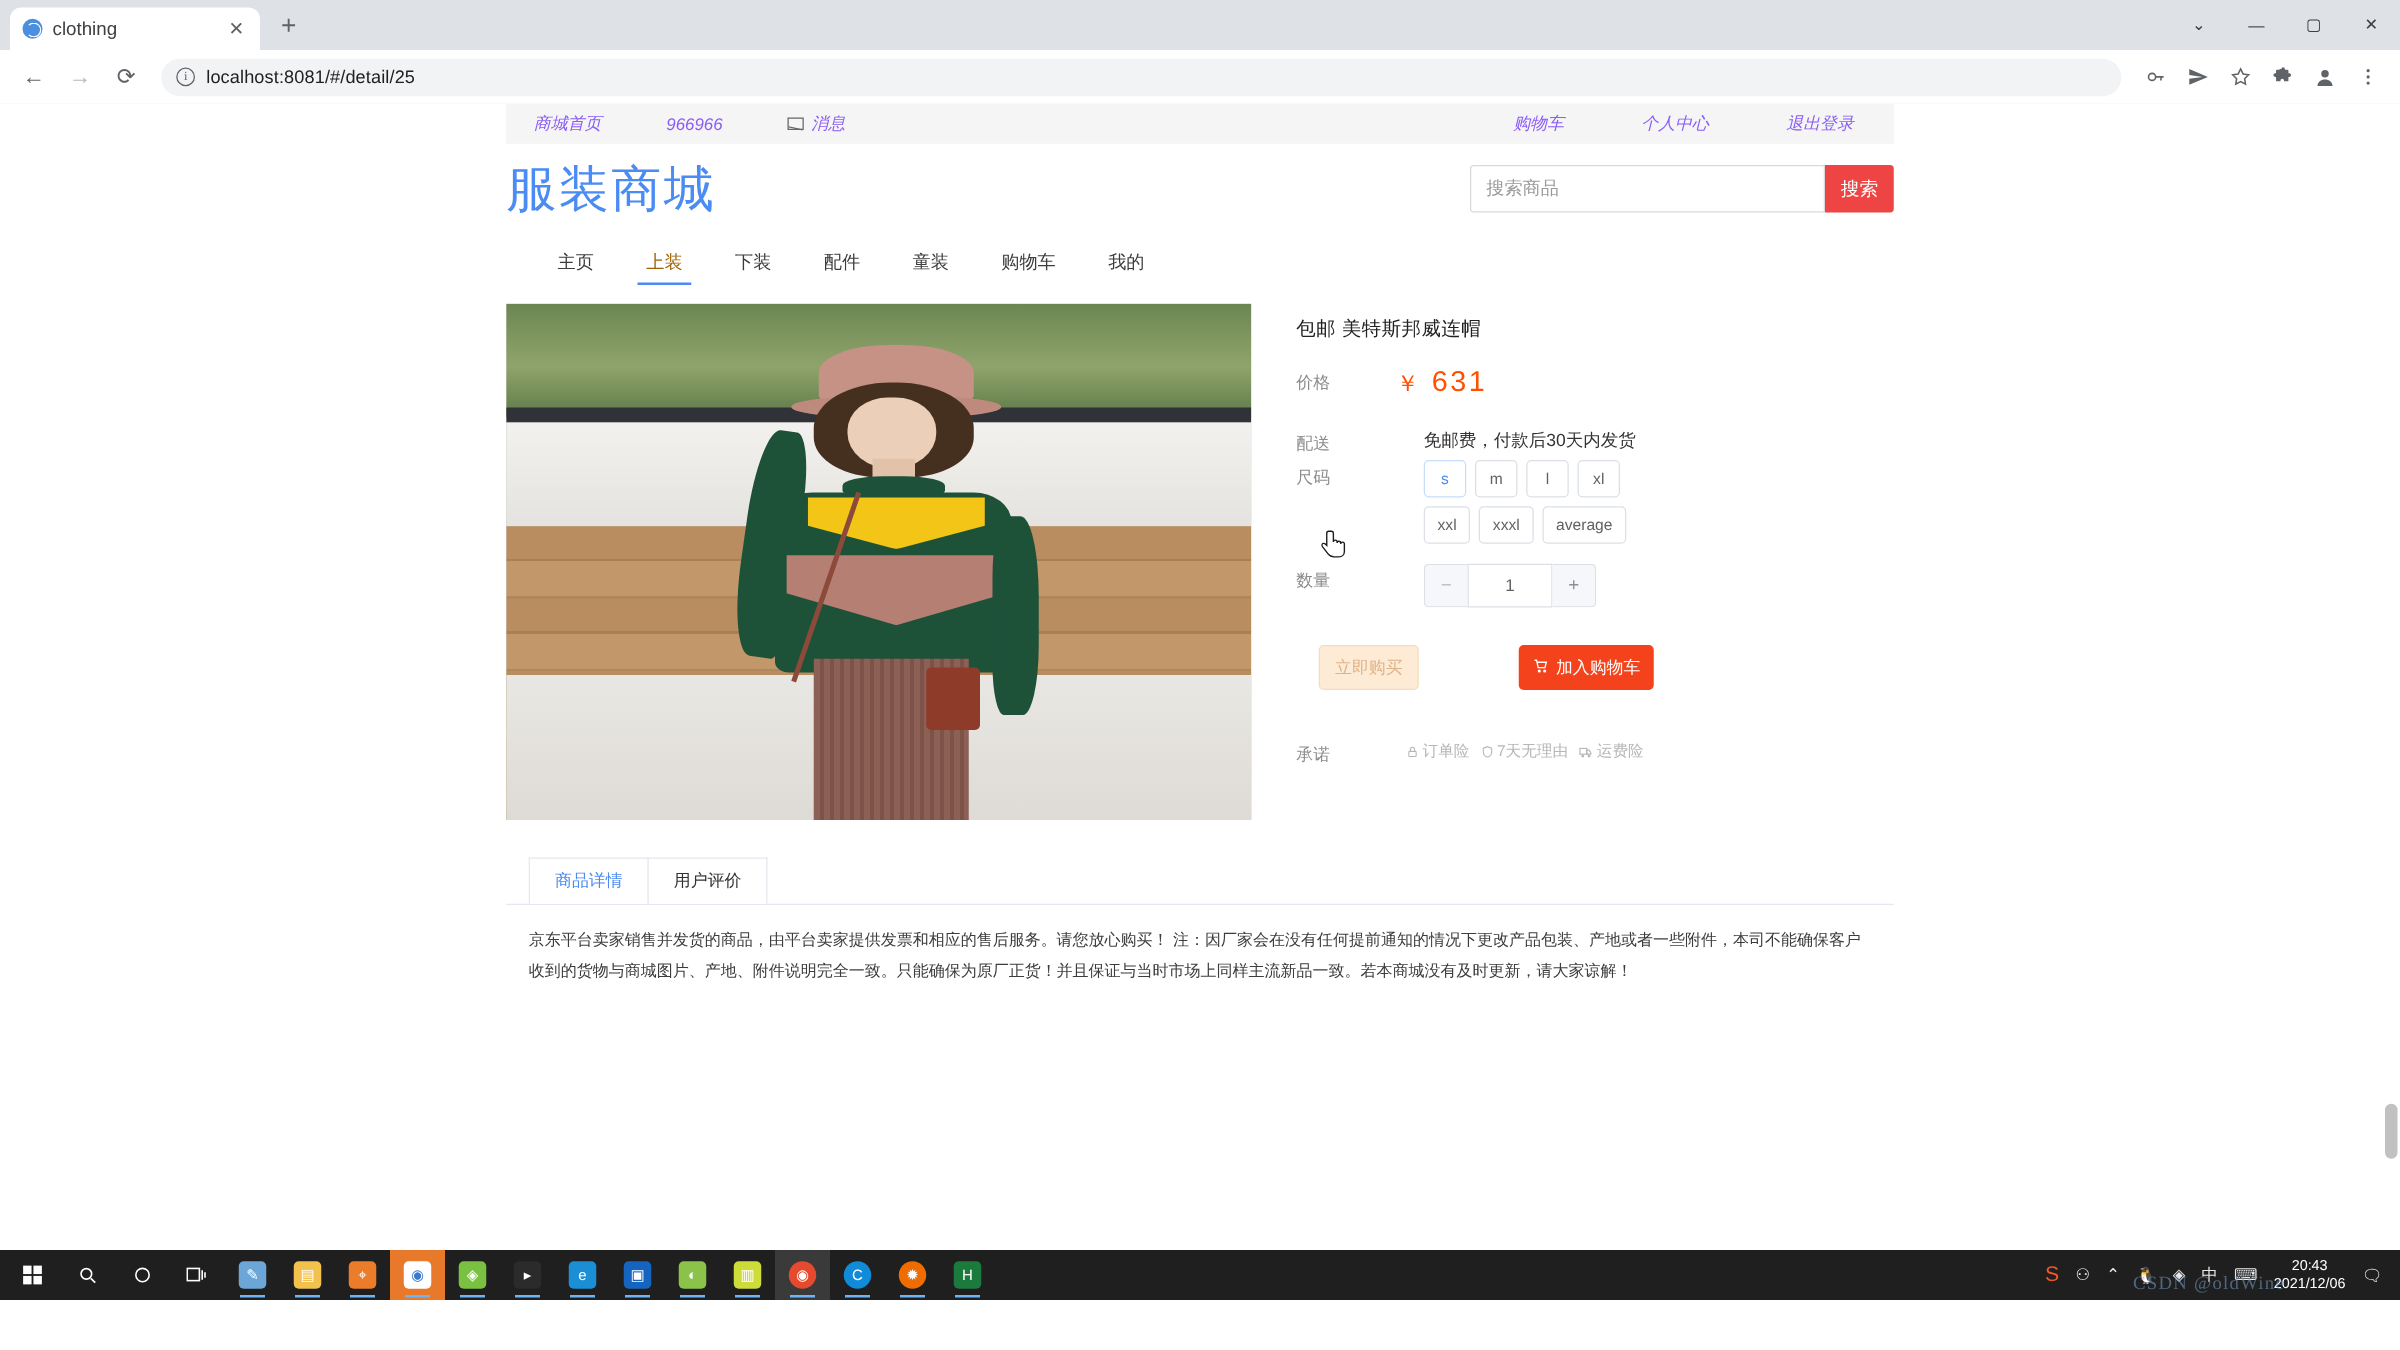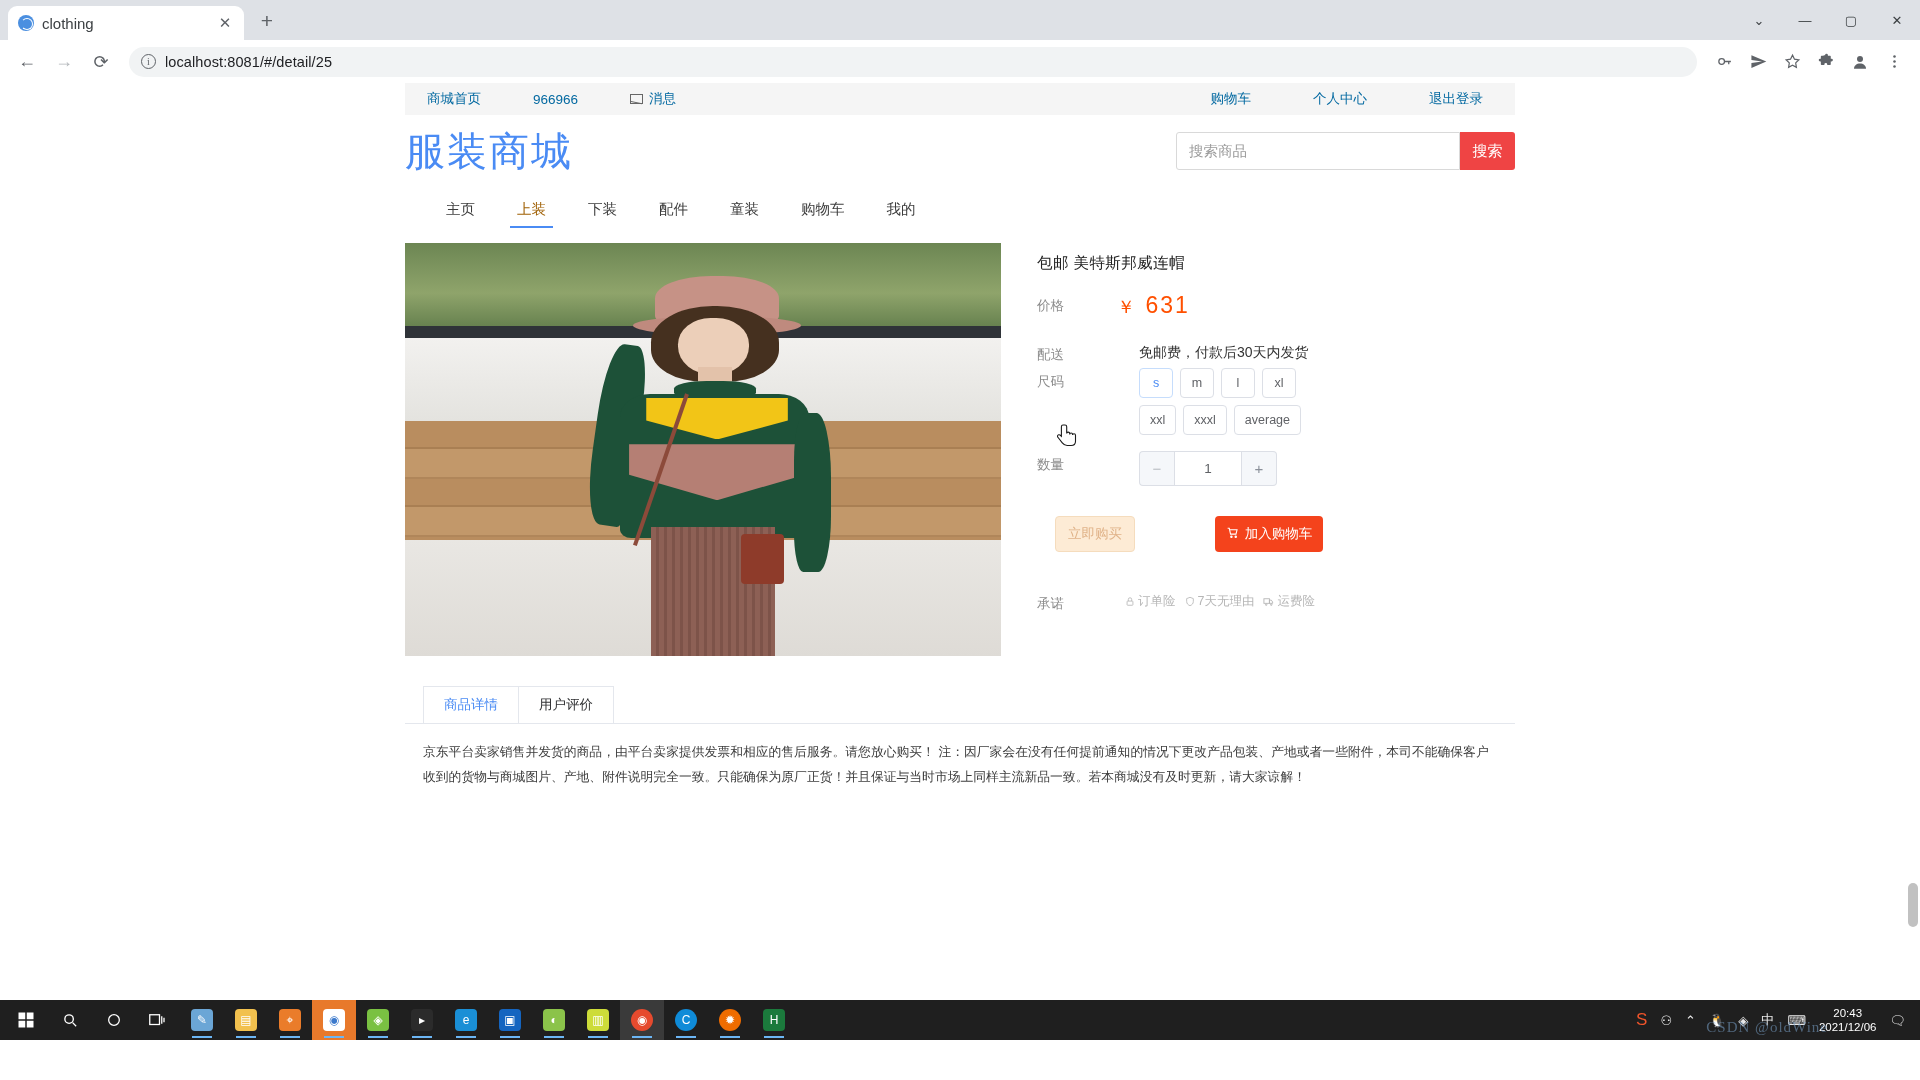--- a/index.html
+++ b/index.html
@@ -7,21 +7,21 @@
   body {
     font-family:"Liberation Sans","DejaVu Sans",sans-serif;
     background:#ffffff;
     -webkit-font-smoothing:antialiased;
   }
 
   
   .browser { width:1920px; height:1040px; background:#dee1e6; position:relative; }
   .tabstrip { height:40px; background:#dee1e6; display:flex; align-items:flex-end; padding-left:8px; position:relative; }
   .tab {
-    width:236px; height:34px; background:#ffffff; border-radius:9px 9px 0 0;
+    width:200px; height:34px; background:#ffffff; border-radius:9px 9px 0 0;
     display:flex; align-items:center; padding:0 10px; gap:8px; position:relative;
   }
   .tab-favicon {
     width:16px; height:16px; border-radius:50%;
     background:#4b8fe0; position:relative; flex:none;
   }
   .tab-favicon::after{
     content:""; position:absolute; left:3px; top:3px; width:10px; height:10px;
     border-radius:50%; border:1.4px solid #fff; border-left-color:transparent;
   }
@@ -55,21 +55,21 @@
   .viewport { height:957px; background:#ffffff; overflow:hidden; position:relative; }
   .page { width:1110px; margin:0 auto; position:relative; }
 
   
   .topnav {
     height:32px; background:#f5f5f5; display:flex; align-items:center;
     font-size:13.5px; color:#333; padding:0 22px;
   }
   .topnav .left { display:flex; align-items:center; gap:52px; }
   .topnav .right { margin-left:auto; display:flex; align-items:center; gap:62px; padding-right:10px;}
-  .topnav a { color:#0369a1; text-decoration:none; display:flex; align-items:center; gap:6px; }
+  .topnav a { color:#8b5cf6; text-decoration:none; display:flex; align-items:center; gap:6px;font-style:italic; }
   .msg-ico { display:inline-block; width:13px; height:10px; border:1px solid #666; position:relative; }
   .msg-ico::after{ content:""; position:absolute; left:0; top:0; width:11px; height:6px;
     border-bottom:1px solid #666; transform:skewY(12deg); transform-origin:left top;}
 
   
   .logorow { height:72px; display:flex; align-items:center; padding:0 0 0 0; position:relative; }
   .logo { font-size:40px; color:#4a8bf4; font-weight:normal; letter-spacing:2px; padding-left:0; }
   .searchbox { margin-left:auto; display:flex; align-items:center; }
   .search-input {
     width:284px; height:38px; border:1px solid #d9d9d9; border-radius:3px 0 0 3px;

